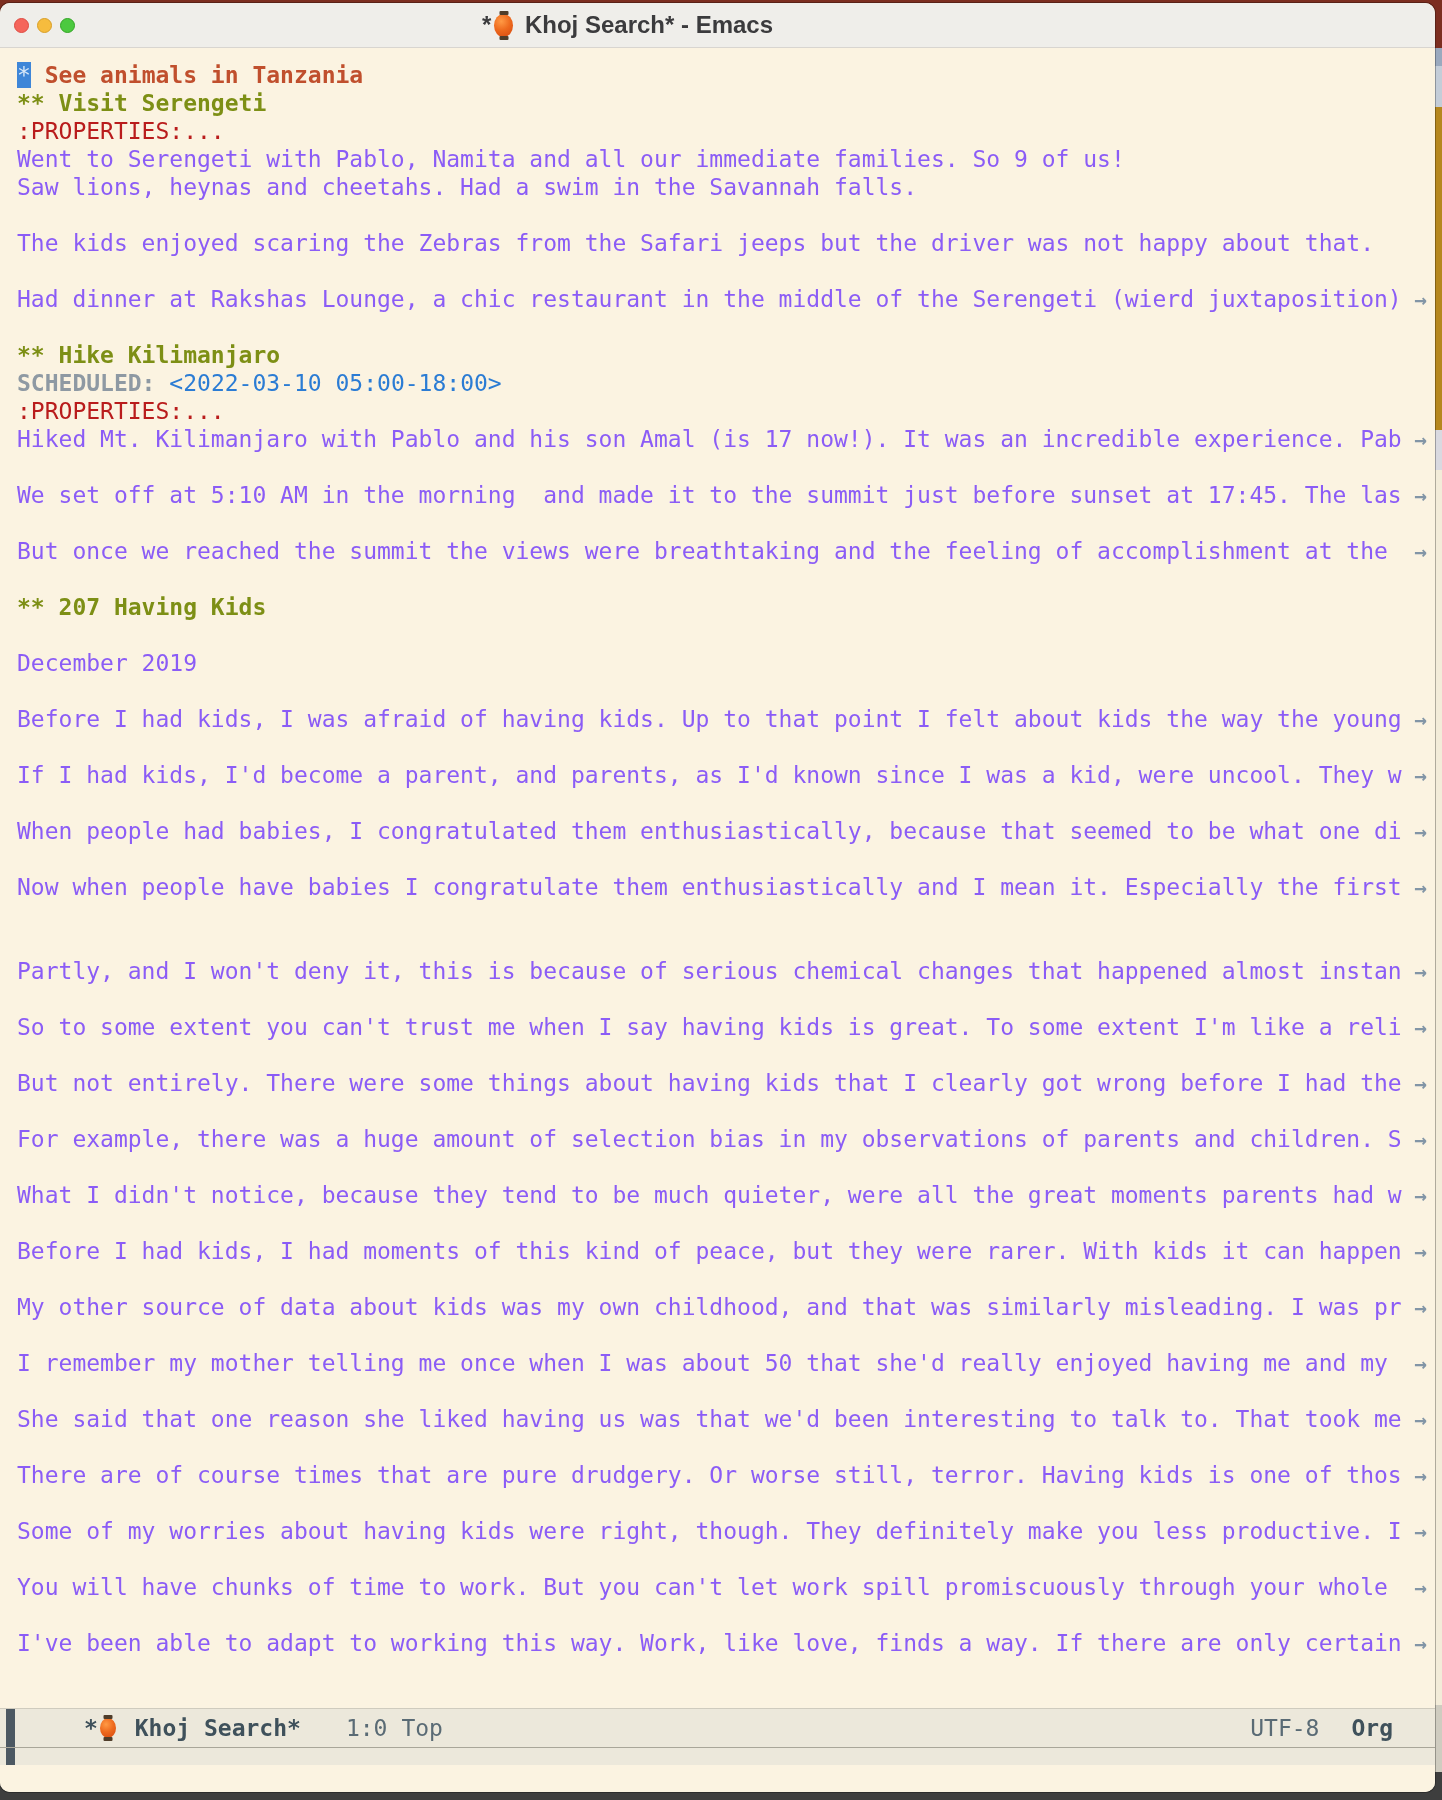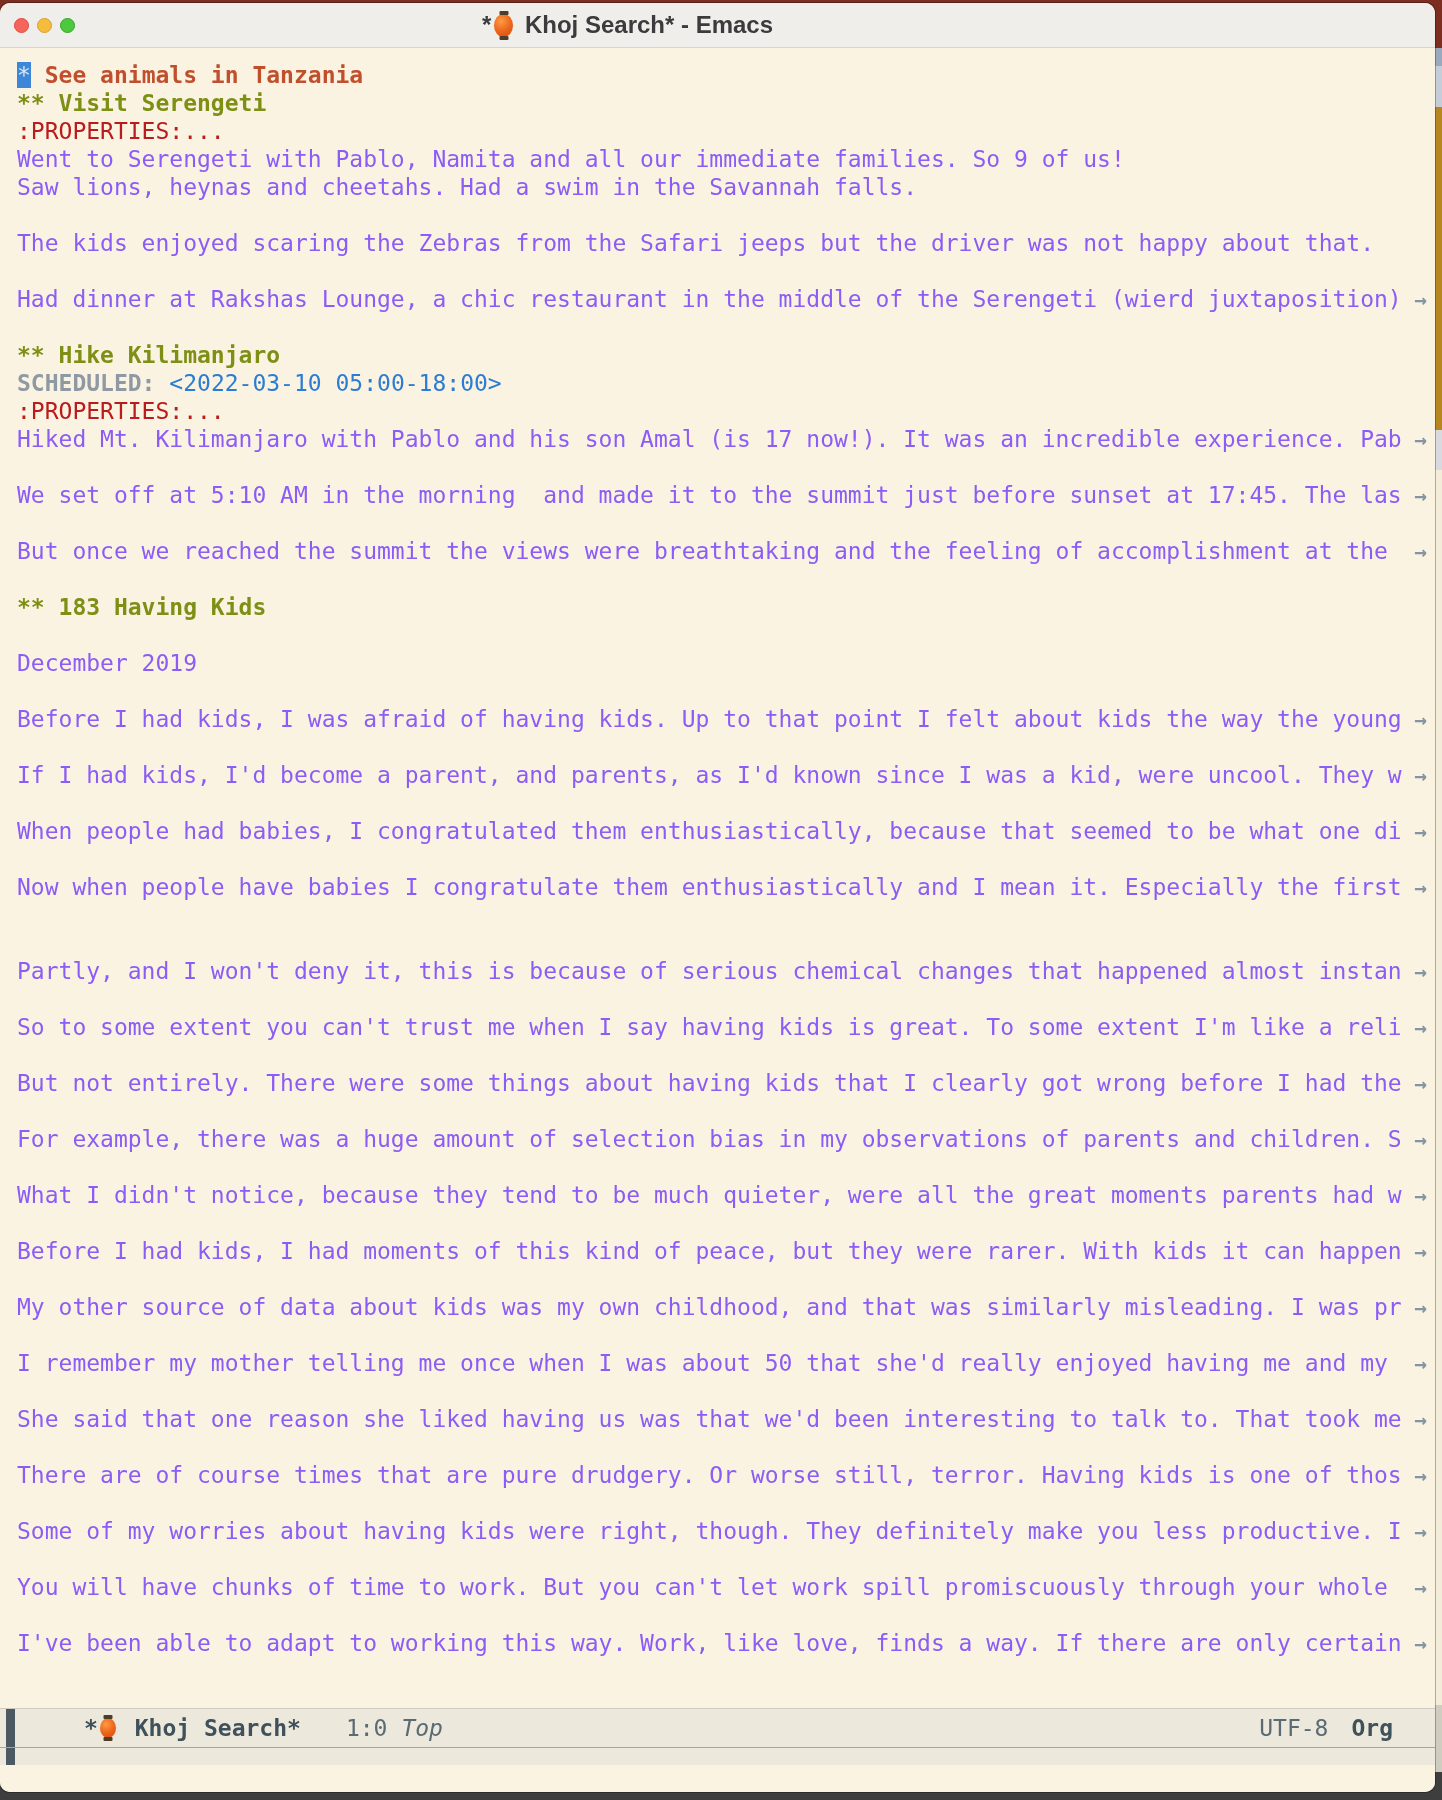--- a/index.html
+++ b/index.html
@@ -71,23 +71,23 @@
   
   .modeline{
     flex:0 0 auto;height:56px;background:#ECE8DB;border-top:1px solid #CFCBBE;
     position:relative;font-size:23px;color:#5A6B75;
   }
   .ml-bar{position:absolute;left:6px;top:0;width:9px;height:100%;background:#4C5862;}
   .ml-underline{position:absolute;left:0;top:38px;width:100%;height:1px;background:#A9A699;}
   .ml-row{height:38px;display:flex;align-items:center;padding:0 42px 0 84px;white-space:pre;}
   .ml-name{font-weight:bold;color:#3F515B;display:flex;align-items:center;white-space:pre;}
   .ml-pos{margin-left:45px;}
-  .ml-scroll{margin-left:14px;font-style:italic;}
+  .ml-scroll{margin-left:14px;}
   .ml-spacer{flex:1 1 auto;}
-  .ml-mode{font-weight:bold;color:#3F515B;margin-left:23px;}
+  .ml-mode{font-weight:bold;color:#3F515B;margin-left:32px;}
   
   .minibuffer{
     flex:0 0 auto;height:27px;background:#FBF3E1;
     padding-left:17px;font-size:23px;line-height:26px;color:#C04F2D;white-space:pre;
   }
 </style>
 </head>
 <body>
 
 <div class="top-strip"></div>
@@ -121,21 +121,21 @@
       <div class="line"></div>
       <div class="line"><span class="seg-h2">** Hike Kilimanjaro</span></div>
       <div class="line"><span class="seg-kw">SCHEDULED:</span><span class="seg-b"> </span><span class="seg-date">&lt;2022-03-10 05:00-18:00&gt;</span></div>
       <div class="line"><span class="seg-prop">:PROPERTIES:...</span></div>
       <div class="line"><span class="seg-b">Hiked Mt. Kilimanjaro with Pablo and his son Amal (is 17 now!). It was an incredible experience. Pab</span><span class="trunc">→</span></div>
       <div class="line"></div>
       <div class="line"><span class="seg-b">We set off at 5:10 AM in the morning  and made it to the summit just before sunset at 17:45. The las</span><span class="trunc">→</span></div>
       <div class="line"></div>
       <div class="line"><span class="seg-b">But once we reached the summit the views were breathtaking and the feeling of accomplishment at the </span><span class="trunc">→</span></div>
       <div class="line"></div>
-      <div class="line"><span class="seg-h2">** 183 Having Kids</span></div>
+      <div class="line"><span class="seg-h2">** 207 Having Kids</span></div>
       <div class="line"></div>
       <div class="line"><span class="seg-b">December 2019</span></div>
       <div class="line"></div>
       <div class="line"><span class="seg-b">Before I had kids, I was afraid of having kids. Up to that point I felt about kids the way the young</span><span class="trunc">→</span></div>
       <div class="line"></div>
       <div class="line"><span class="seg-b">If I had kids, I'd become a parent, and parents, as I'd known since I was a kid, were uncool. They w</span><span class="trunc">→</span></div>
       <div class="line"></div>
       <div class="line"><span class="seg-b">When people had babies, I congratulated them enthusiastically, because that seemed to be what one di</span><span class="trunc">→</span></div>
       <div class="line"></div>
       <div class="line"><span class="seg-b">Now when people have babies I congratulate them enthusiastically and I mean it. Especially the first</span><span class="trunc">→</span></div>

